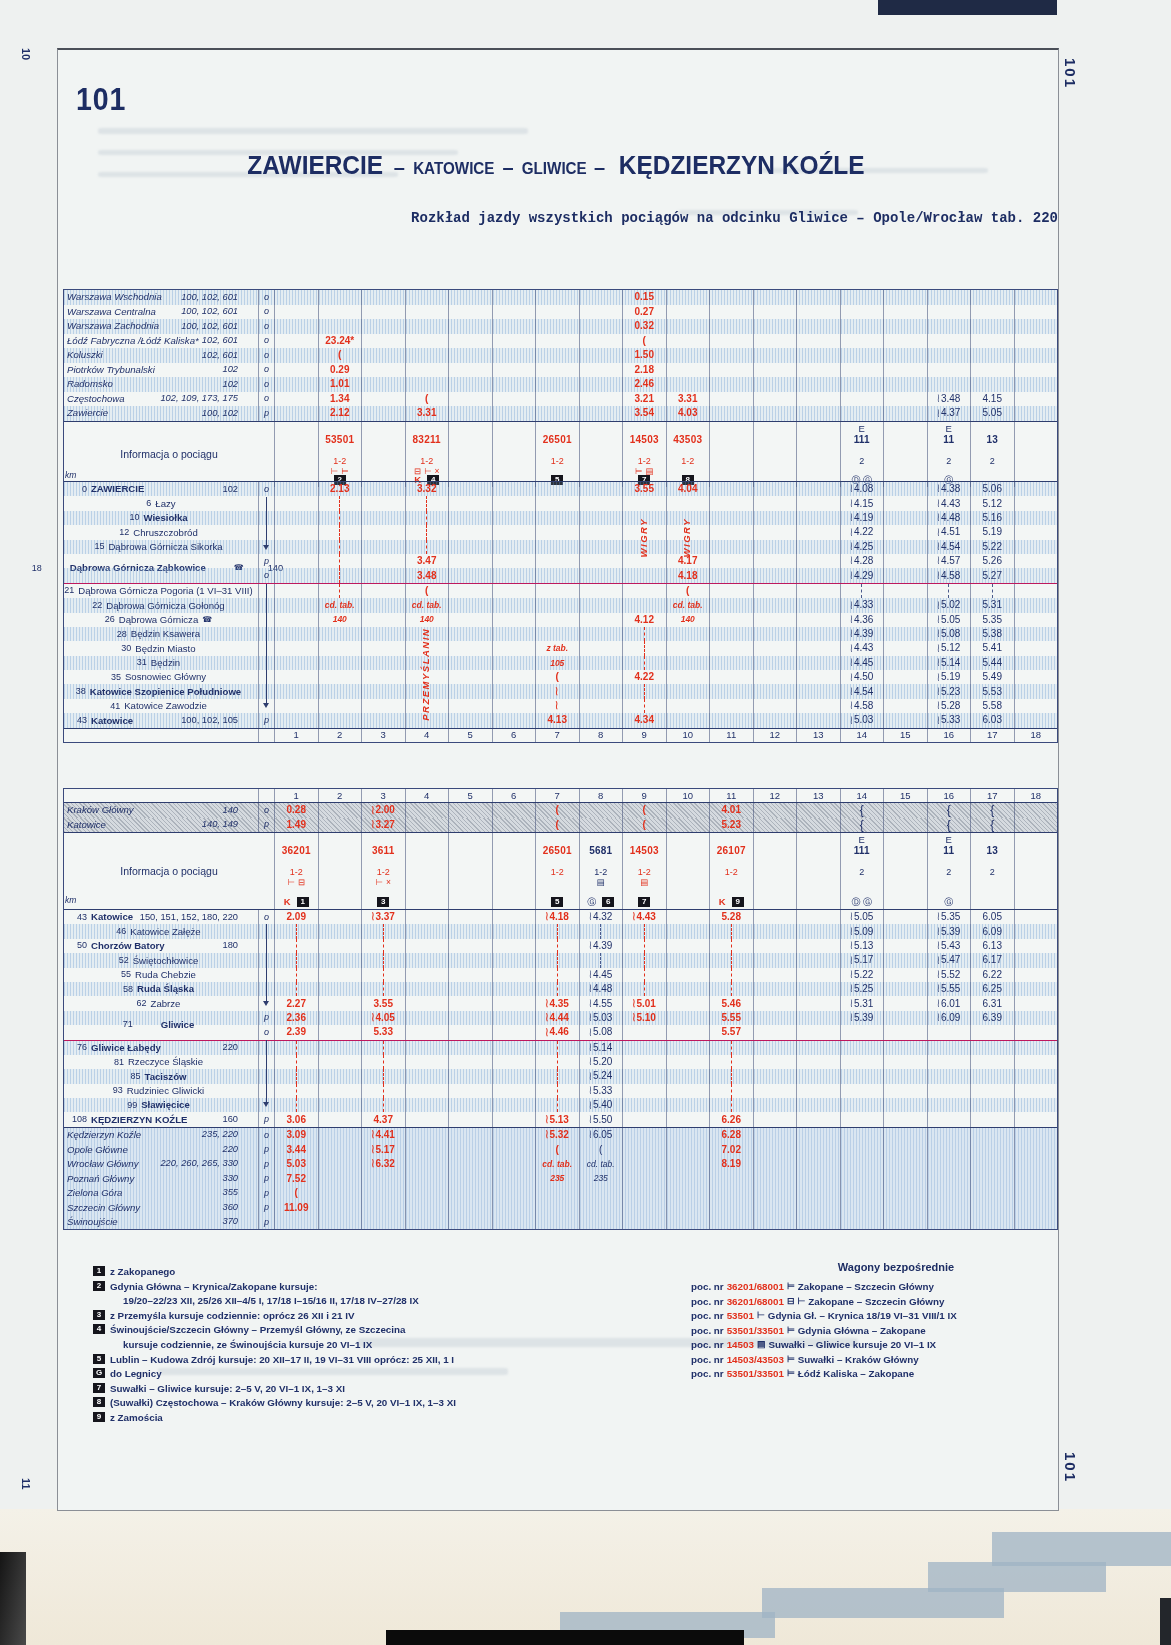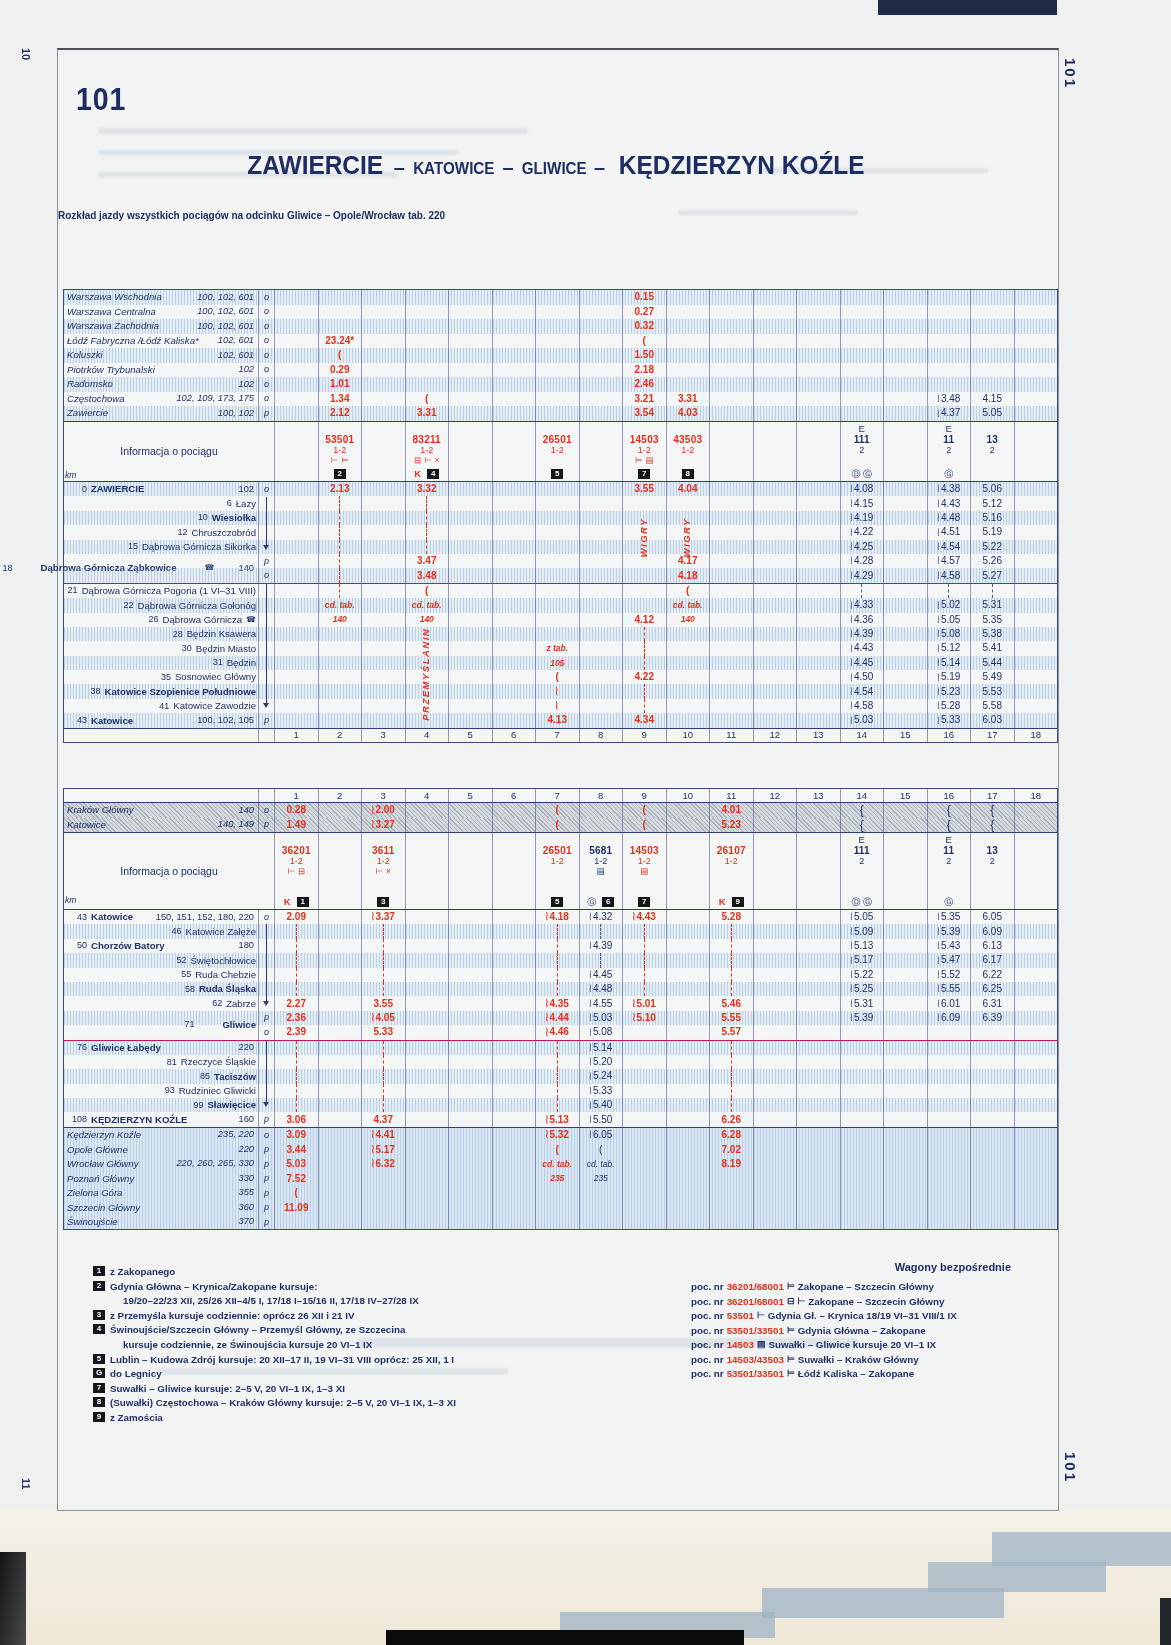--- a/index.html
+++ b/index.html
@@ -11,34 +11,34 @@
   .navy{color:#203069;}
   .vtext{writing-mode:vertical-rl;}
   .ghost{position:absolute;background:#b9c4cf;opacity:.35;filter:blur(1.2px);border-radius:2px;}
 
   
   .tabnum{font-size:31px;font-weight:700;color:#1d2d63;transform:scaleX(.92);transform-origin:left;letter-spacing:1px;}
   .title{width:1000px;text-align:center;color:#1d2d63;white-space:nowrap;}
   .title .big{font-size:26px;font-weight:700;transform:scaleX(.94);display:inline-block;}
   .title .sm{font-size:16px;font-weight:700;display:inline-block;transform:scaleX(.95);}
   .title .dash{font-size:20px;font-weight:700;padding:0 6px;}
-  .subtitle{width:1000px;text-align:left;font-size:10px;font-weight:700;color:#1d2d63;}
+  .subtitle{width:1000px;text-align:right;font-size:14px;font-weight:700;color:#1d2d63;font-family:Liberation Mono, monospace;}
 
   
   .tbl{position:absolute;width:993px;border:1px solid #3b4a7c;background:#f3f6f5;}
   .t-row{display:grid;grid-template-columns:194px 16px repeat(18,43.5px);height:14.4px;
          position:relative;font:10px/1 "Liberation Sans",sans-serif;color:#203069;}
   .t-row.pre{height:14.5px;}
   .t-row.info{height:59.5px;}
   .t-row.info2{height:76px;}
   .t-row.nums{height:13px;}
   .c{position:relative;display:flex;align-items:center;justify-content:center;
      border-left:1px solid rgba(49,64,110,.5);white-space:nowrap;overflow:visible;}
   .c:first-child{border-left:none;}
-  .lab{justify-content:flex-end;padding:0 2px 0 3px;}
+  .lab{justify-content:center;padding:0 18px 0 3px;}
   .lab.shiftdn{transform:translateY(7px);gap:24px;}
   .op{font-size:9px;font-style:italic;}
   .alt{background:linear-gradient(rgba(150,190,225,.16),rgba(150,190,225,.16)),
        repeating-linear-gradient(90deg,rgba(80,135,200,.30) 0 1px,transparent 1px 3px);}
   .shgray{background:#d5dadf repeating-linear-gradient(45deg,rgba(105,115,130,.38) 0 1px,transparent 1px 3px);}
   .shblue{background:#dae6f1 repeating-linear-gradient(90deg,rgba(90,140,200,.25) 0 1px,transparent 1px 3px);}
   .bt{border-top:1.6px solid #2e3d6e;}
   .tt{border-top:1px solid #be185d;}
   .bb{border-bottom:1px solid #2e3d6e;}
   .km{width:20px;text-align:right;margin-right:4px;font-size:9px;flex:none;}
@@ -54,41 +54,41 @@
   .brace{font-size:12px;color:#203069;}
   .sq{font-size:7.5px;transform:scaleY(1.6);display:inline-block;margin-right:1px;}
   .dashv{align-self:stretch;width:0;border-left:1px dashed currentColor;}
   .rl{color:#e2301c;} .dl{color:#4a5a8c;}
   .nums .c{font-size:9.5px;color:#203069;}
   .info-lab{grid-column:1/3;display:flex;align-items:center;justify-content:center;
             font-size:10.5px;color:#203069;border-left:none;}
   .tcol{display:flex;flex-direction:column;align-items:center;width:100%;height:100%;padding:2px 0;box-sizing:border-box;}
   .eln{font-size:9.5px;height:11px;color:#203069;}
   .tnum{font-size:10px;font-weight:700;letter-spacing:.2px;}
-  .tcls{font-size:9px;margin-top:1px;}
+  .tcls{font-size:9px;margin-top:12px;}
   .ticn{margin-top:1px;display:flex;gap:3px;}
   .ig{font-size:8.5px;}
   .tbot{margin-top:auto;display:flex;align-items:center;gap:6px;font-size:9px;}
   .kmark{color:#e2301c;font-weight:700;font-size:9.5px;}
   .bdg{background:#15151c;color:#fff;font-size:8px;font-weight:700;min-width:10px;height:10px;
        line-height:10px;text-align:center;padding:0 1px;display:inline-block;}
   .vname{position:absolute;display:flex;align-items:center;justify-content:center;
          writing-mode:vertical-rl;transform:rotate(180deg);color:#e2301c;
          font:italic 700 9.5px "Liberation Sans",sans-serif;letter-spacing:1.5px;z-index:3;}
   .aline{position:absolute;width:0;border-left:1px solid #2e3d6e;z-index:2;}
   .ahead{position:absolute;width:0;height:0;border-left:3px solid transparent;
          border-right:3px solid transparent;border-top:5px solid #2e3d6e;z-index:2;}
   .kmlbl{position:absolute;font-size:8.5px;color:#203069;font-style:italic;}
 
   
   .fnitem{display:flex;align-items:flex-start;gap:5px;height:14.6px;font-size:9.8px;
           font-weight:700;color:#203069;}
   .fnitem .sp{width:10px;flex:none;}
   .fnind{margin-left:15px;}
-  .wtitle{font-size:11px;font-weight:700;color:#1d2d63;text-align:right;width:230px;}
+  .wtitle{font-size:11px;font-weight:700;color:#1d2d63;text-align:center;width:230px;}
   .witem{display:flex;align-items:flex-start;gap:3px;height:14.55px;font-size:9.8px;font-weight:700;color:#203069;}
   .witem .num{color:#e2301c;}
   .witem .ig{font-size:9px;color:#203069;}
 
   
   .bar-dark{background:#1f2a45;}
   .warmstrip{background:linear-gradient(180deg,#f4f1e8 0%,#efe8d8 100%);}
   .step{background:#9fb3c4;opacity:.75;}
 </style>
 </head>

